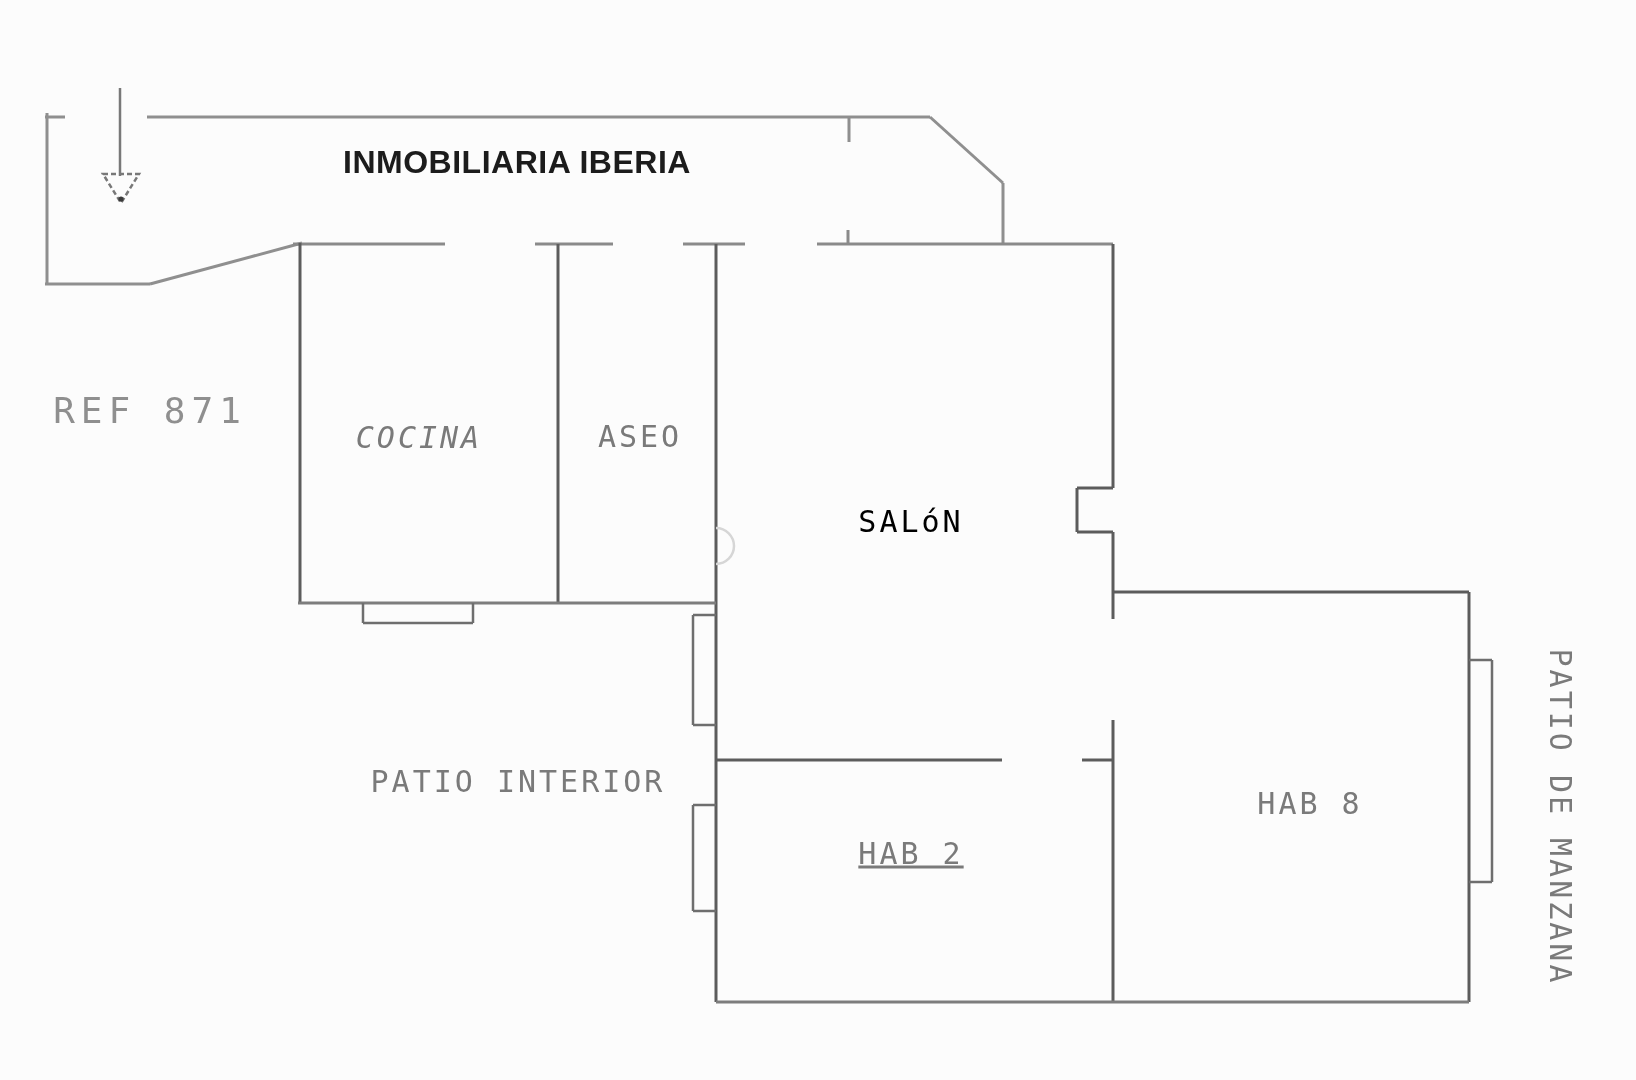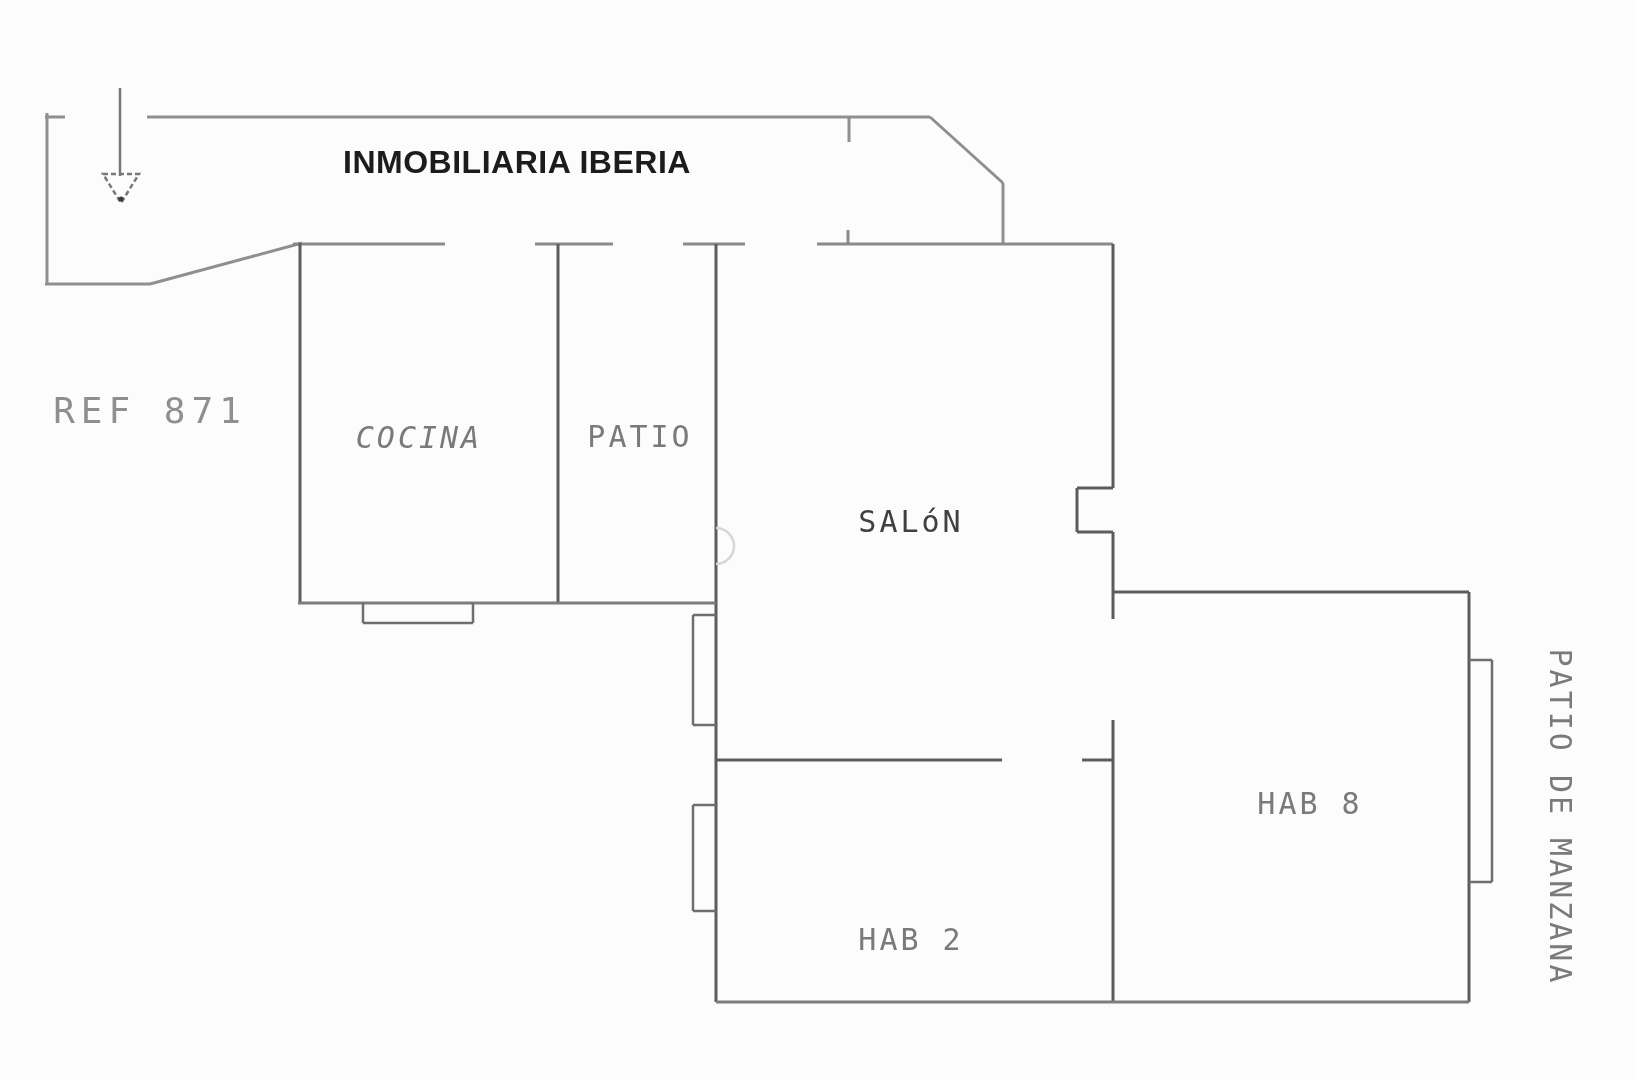--- a/index.html
+++ b/index.html
@@ -26,21 +26,21 @@
     font-weight:bold;
     color:#1c1c1c;
     font-size:32px;
     letter-spacing:0.5px;
   }
   .lbl.ref{
     color:#8f8f8f;
     font-size:36px;
     letter-spacing:6px;
   }
-  .lbl.faded{color:#404040;}
+  .lbl.faded{color:#000000;}
   .lbl.vertical{
     transform:translate(-50%,-50%) rotate(90deg);
   }
 </style>
 </head>
 <body>
 
 <div id="canvas">
 
   <svg id="plan-svg" width="1636" height="1080" viewBox="0 0 1636 1080">
@@ -130,23 +130,24 @@
 
     <path d="M716,528 A18,18 0 0 1 716,564" stroke="#d6d6d6" stroke-width="2.5" fill="none"></path>
   </svg>
 
   <div class="lbl title" style="left:517px;top:162px;">INMOBILIARIA IBERIA</div>
 
   <div class="lbl ref" style="left:150px;top:393px;margin-top:17px;">REF 871</div>
 
   <div class="lbl" style="left:419px;top:437px;font-style:italic;">COCINA</div>
 
-  <div class="lbl" style="left:640px;top:436px;">PATIO</div>
+  <div class="lbl" style="left:640px;top:436px;">ASEO</div>
 
   <div class="lbl faded" style="left:911px;top:521px;">SALóN</div>
 
+  <div class="lbl" style="left:518px;top:781px;">PATIO INTERIOR</div>
 
-  <div class="lbl" style="left:911px;top:939px;">HAB 2</div>
+  <div class="lbl" style="left:911px;top:853px;text-decoration:underline;">HAB 2</div>
 
   <div class="lbl" style="left:1310px;top:803px;">HAB 8</div>
 
   <div class="lbl vertical" style="left:1560px;top:817px;">PATIO DE MANZANA</div>
 </div>
 
 </body></html>

